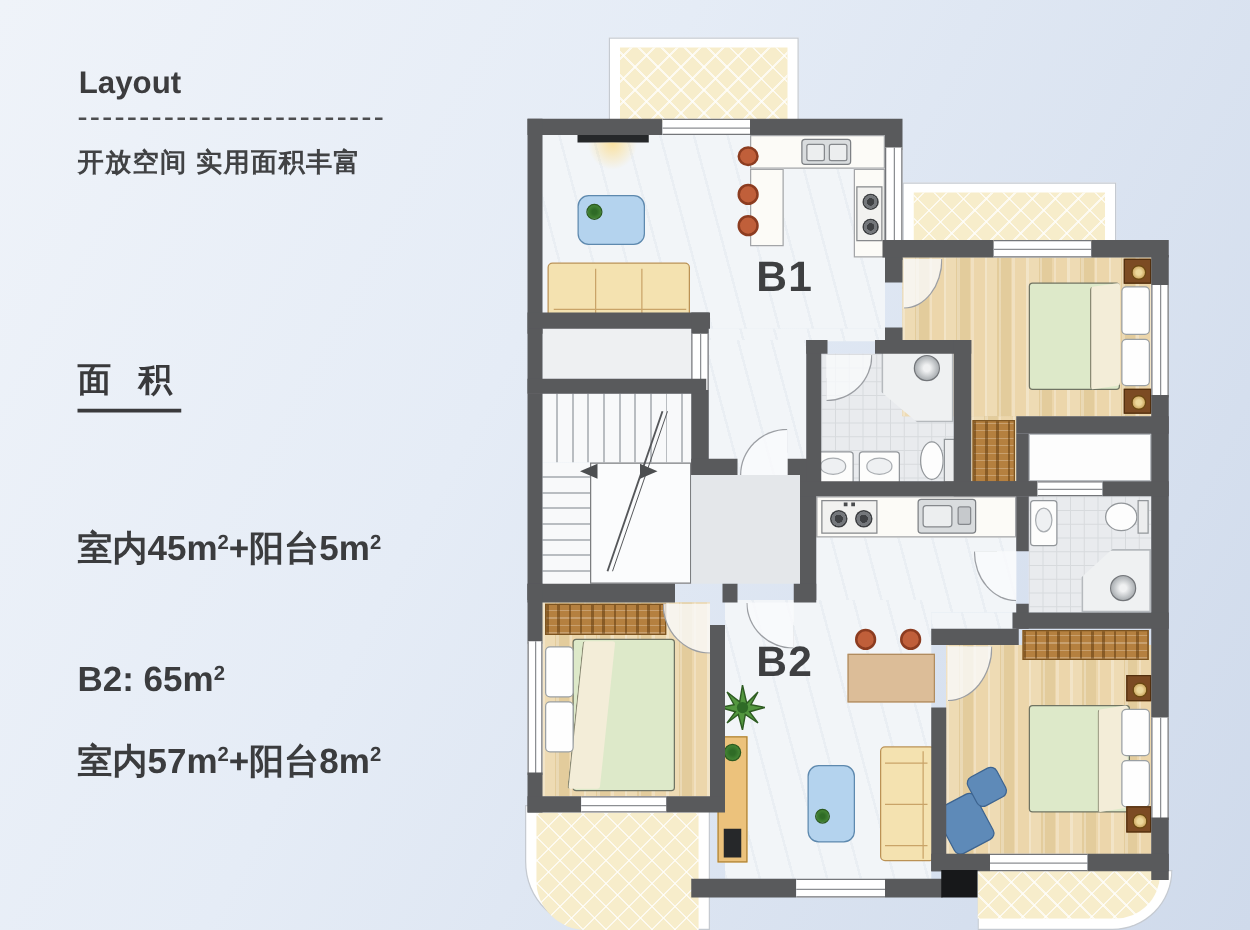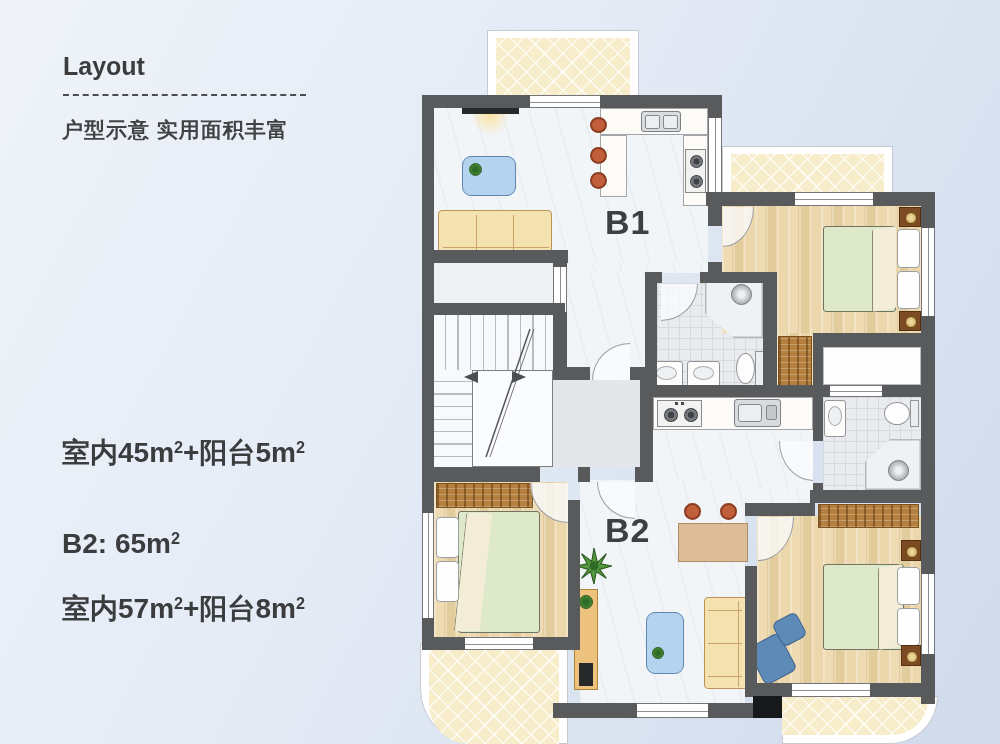--- a/index.html
+++ b/index.html
@@ -9,21 +9,21 @@
   
   .abs{position:absolute;box-sizing:border-box}
   .title{left:62px;top:8px;font-size:37px;font-weight:800;color:#39393b;letter-spacing:0.5px}
   .subtitle{left:63px;top:52px;font-size:25px;font-weight:800;color:#3c3c3e}
   .dash{left:63px;top:94px;width:243px;height:0;border-top:2px dashed #4c4d4f}
   .tagzh{left:62px;top:116px;font-size:21px;font-weight:600;color:#414244;letter-spacing:1px}
   .tagen{left:62px;top:148px;font-size:14.5px;color:#55565a}
   .areahead{left:62px;top:286px;font-size:27px;font-weight:800;color:#39393b;
     letter-spacing:7px;border-bottom:3px solid #3a3a3c;padding-bottom:5px;display:inline-block}
   .aline{font-size:28px;font-weight:600;color:#3b3c3e}
-  .l1a{left:62px;top:352px}.l1b{left:62px;top:434px}
+  .l1a{left:62px;top:352px}.l1b{left:62px;top:420px}
   .l2a{left:62px;top:528px}.l2b{left:62px;top:590px}
   .sup{position:relative;top:-0.55em;font-size:58%}
   
   .plan i,.plan b,.plan s,.plan em,.plan svg{position:absolute;display:block;box-sizing:border-box}
   .w{background:#595a5c}
   .blk{background:#17181a}
   .wh{background:#fff;border-top:1px solid #74767a;border-bottom:1px solid #74767a}
   .wh:after{content:"";position:absolute;left:0;right:0;top:50%;height:1px;background:#8c8e92}
   .wv{background:#fff;border-left:1px solid #74767a;border-right:1px solid #74767a}
   .wv:after{content:"";position:absolute;top:0;bottom:0;left:50%;width:1px;background:#8c8e92}
@@ -77,21 +77,24 @@
   .ttank{background:#ecedee;border:1px solid #92969a}
   .rlabel{font-size:34px;font-weight:800;color:#3e3f41;letter-spacing:1px}
 </style>
 </head>
 <body>
 
 <div id="canvas">
 
   <div class="abs subtitle">Layout</div>
   <div class="abs dash"></div>
-  <div class="abs tagzh">户型示意  实用面积丰富</div>
+  <div class="abs tagzh">开放空间  实用面积丰富</div>
+  <div class="abs" style="left:62px;top:286px">
+    <span class="areahead" style="position:static">面 积</span>
+  </div>
   <div class="abs aline l1b"><span>室内45m</span><span class="sup">2</span><span>+阳台5m</span><span class="sup">2</span></div>
   <div class="abs aline l2a"><span>B2:  65m</span><span class="sup">2</span></div>
   <div class="abs aline l2b"><span>室内57m</span><span class="sup">2</span><span>+阳台8m</span><span class="sup">2</span></div>
 
   <div class="plan abs" style="left:0;top:0;width:1000px;height:744px">
 
     <i class="balcF" style="left:487px;top:30px;width:152px;height:68px"></i>
     <i class="balcI" style="left:496px;top:38px;width:134px;height:60px"></i>
     <i class="balcF" style="left:722px;top:146px;width:171px;height:48px"></i>
     <i class="balcI" style="left:731px;top:154px;width:153px;height:40px"></i>

